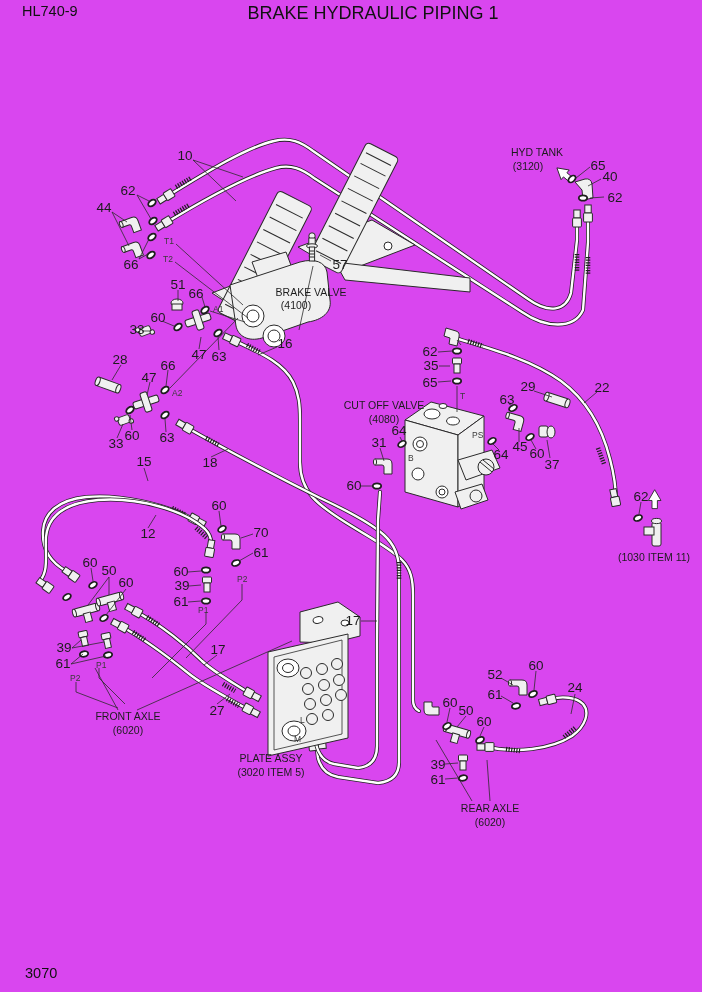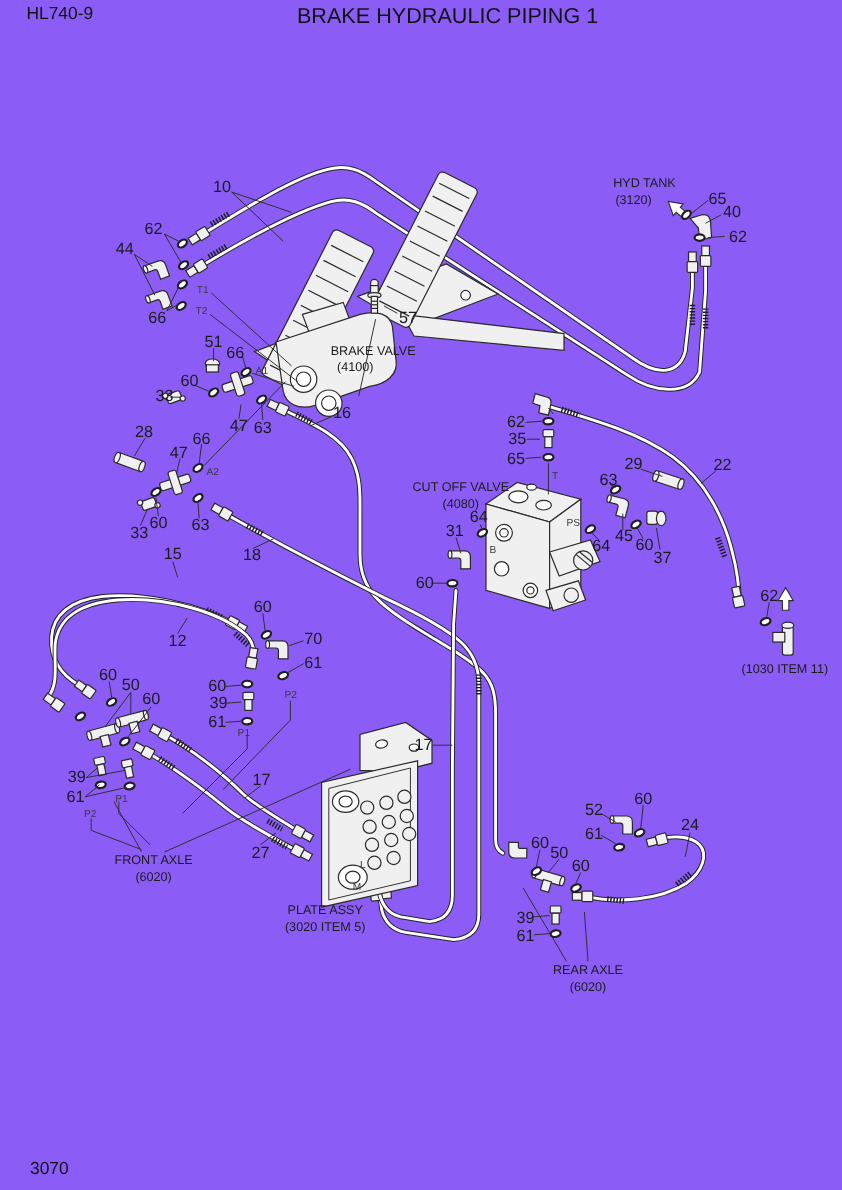--- a/index.html
+++ b/index.html
@@ -1,16 +1,16 @@
 <!DOCTYPE html>
 <html><head>
 <meta charset="utf-8">
 <style>
   html,body{margin:0;padding:0;background:#fff;}
-  .page{position:relative;width:702px;height:992px;background:#8b5cf6;overflow:hidden;
+  .page{position:relative;width:702px;height:992px;background:#d946ef;overflow:hidden;
         font-family:"Liberation Sans", sans-serif;}
   svg{display:block}
   .co{font:13.5px "Liberation Sans", sans-serif;fill:#1c1c1c;text-anchor:middle}
   .port{font:8.5px "Liberation Sans", sans-serif;fill:#3a3a3a}
   .asm{font:10.5px "Liberation Sans", sans-serif;fill:#1c1c1c;text-anchor:middle}
   .ttl{font:18px "Liberation Sans", sans-serif;fill:#111;text-anchor:middle}
   .mdl{font:14.5px "Liberation Sans", sans-serif;fill:#111}
   .pg{font:14.5px "Liberation Sans", sans-serif;fill:#111}
   .hoseO{fill:none;stroke:#242424;stroke-width:4;stroke-linecap:round}
   .hoseI{fill:none;stroke:#ffffff;stroke-width:2.4;stroke-linecap:round}

